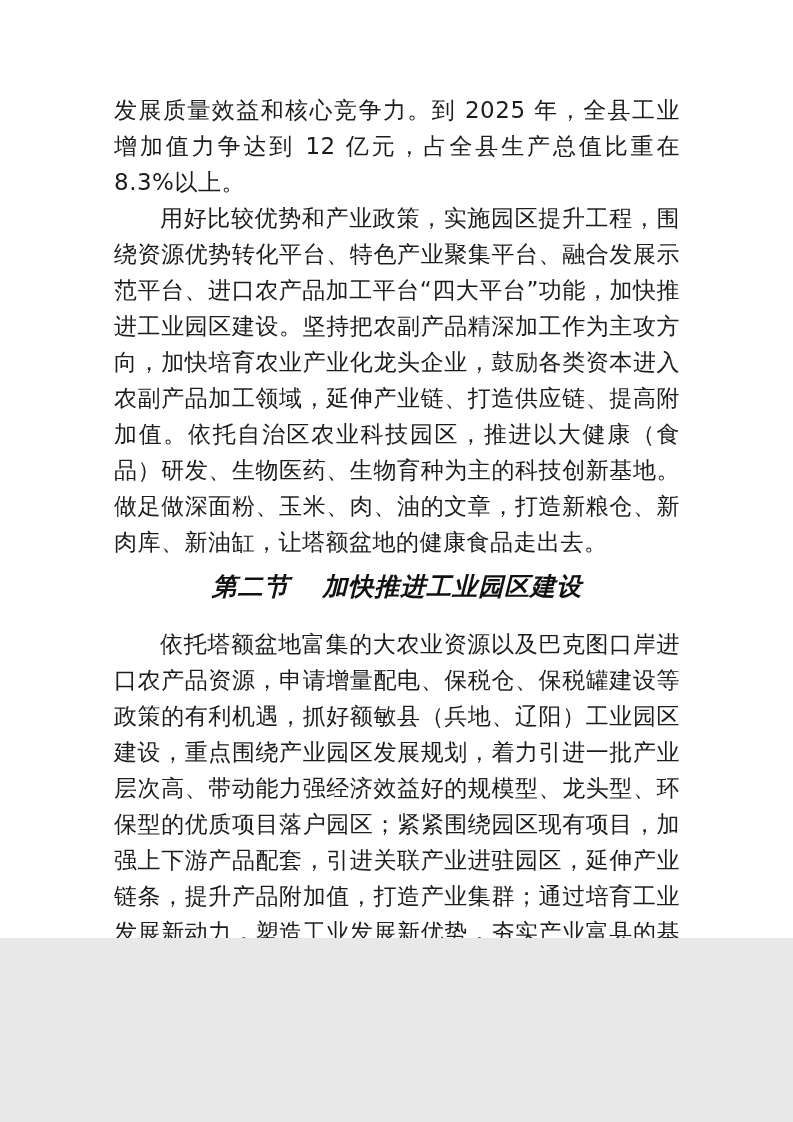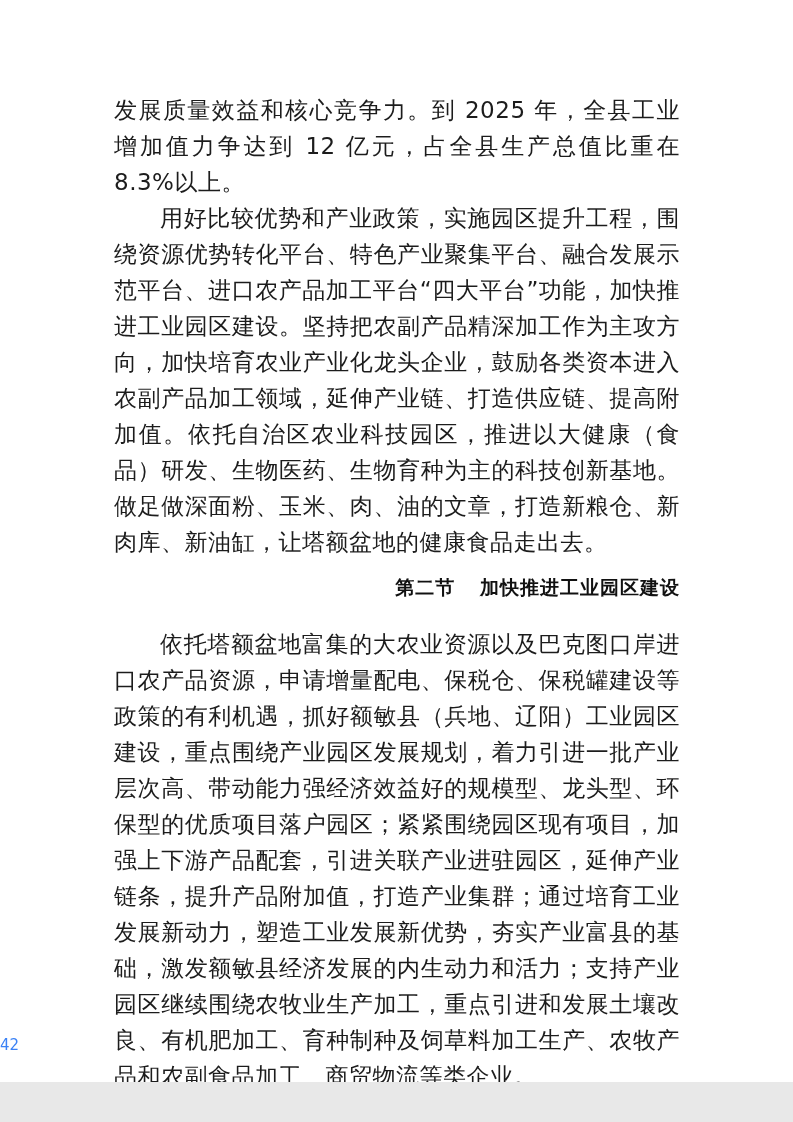--- a/index.html
+++ b/index.html
@@ -1,20 +1,20 @@
 <!DOCTYPE html>
 <html><head>
 <meta charset="utf-8">
 <style>
   * { margin: 0; padding: 0; box-sizing: border-box; }
   html, body { background: #e8e8e8; }
   .page {
     position: relative;
     width: 793px;
-    height: 1082px;
+    height: 938px;
     background: #ffffff;
     margin: 0 auto;
     overflow: hidden;
     font-family: "DejaVu Sans", sans-serif;
     color: #1c1c1c;
   }
   .content {
     position: absolute;
     left: 114px;
     top: 92px;
@@ -26,28 +26,29 @@
     text-align: justify;
     text-justify: inter-character;
     text-indent: 2em;
     letter-spacing: 0.5px;
     color: #1c1c1c;
   }
   .para.no-indent {
     text-indent: 0;
   }
   .section-heading {
-    font-size: 19px;
+    font-size: 25px;
     font-weight: bold;
-    text-align: right;
+    text-align: center;
     line-height: 30px;
     margin-top: 12px;
     margin-bottom: 24px;
     color: #111111;
     letter-spacing: 1px;
+    font-style: italic;
   }
   .section-heading .heading-title {
     margin-left: 1.3em;
   }
   .footer {
     position: absolute;
     left: 0;
     right: 0;
     top: 1036px;
     text-align: left;

